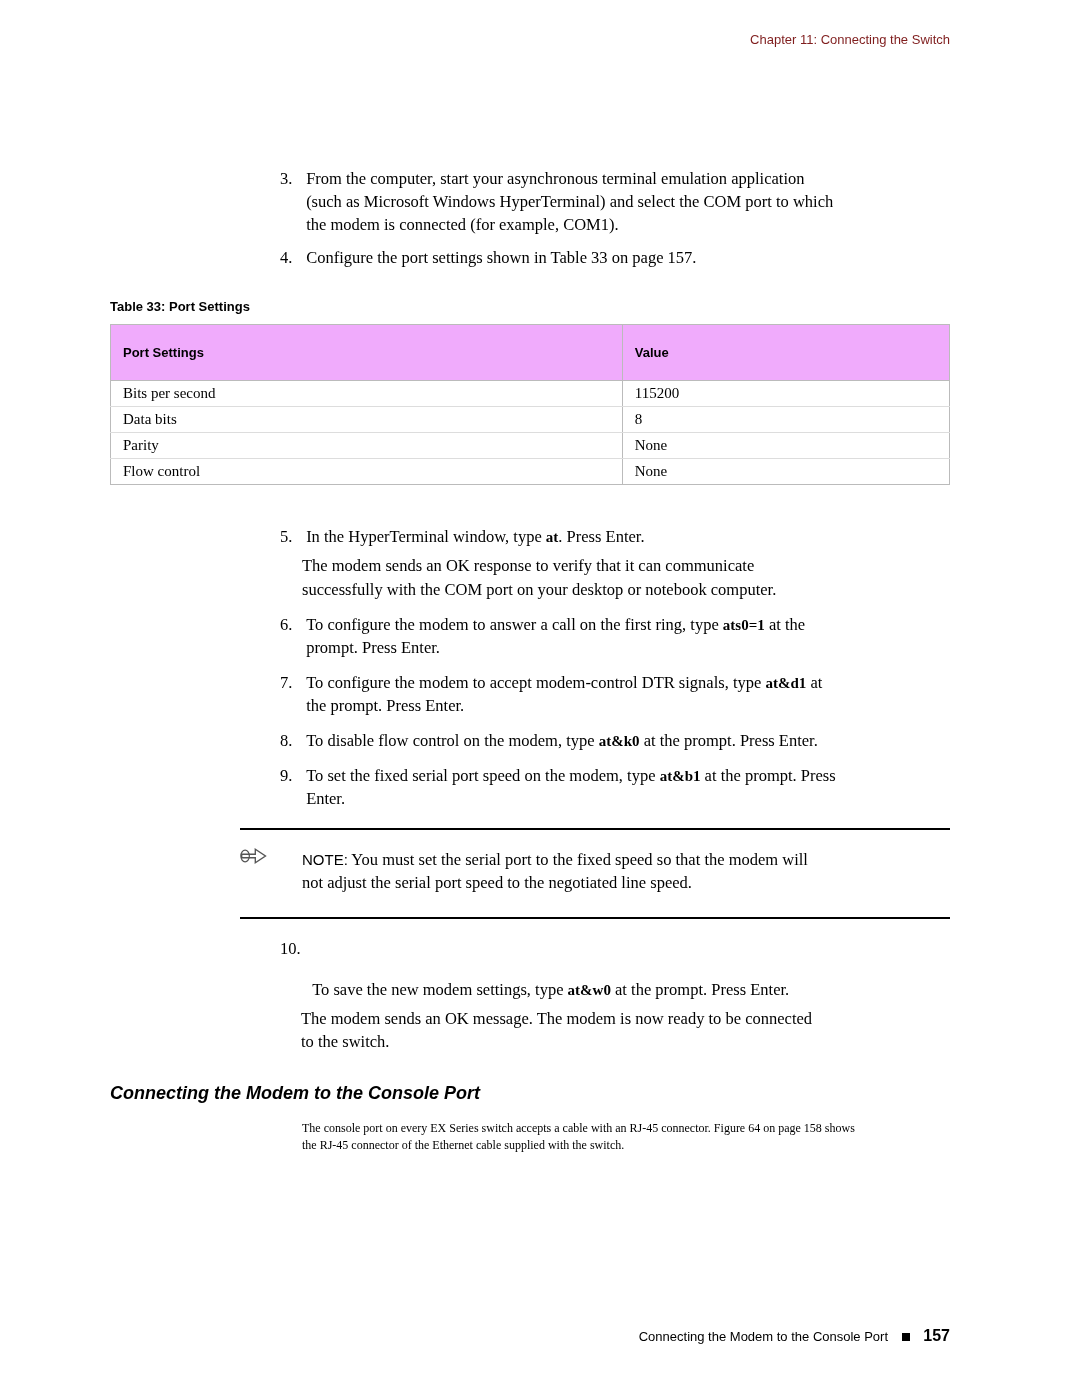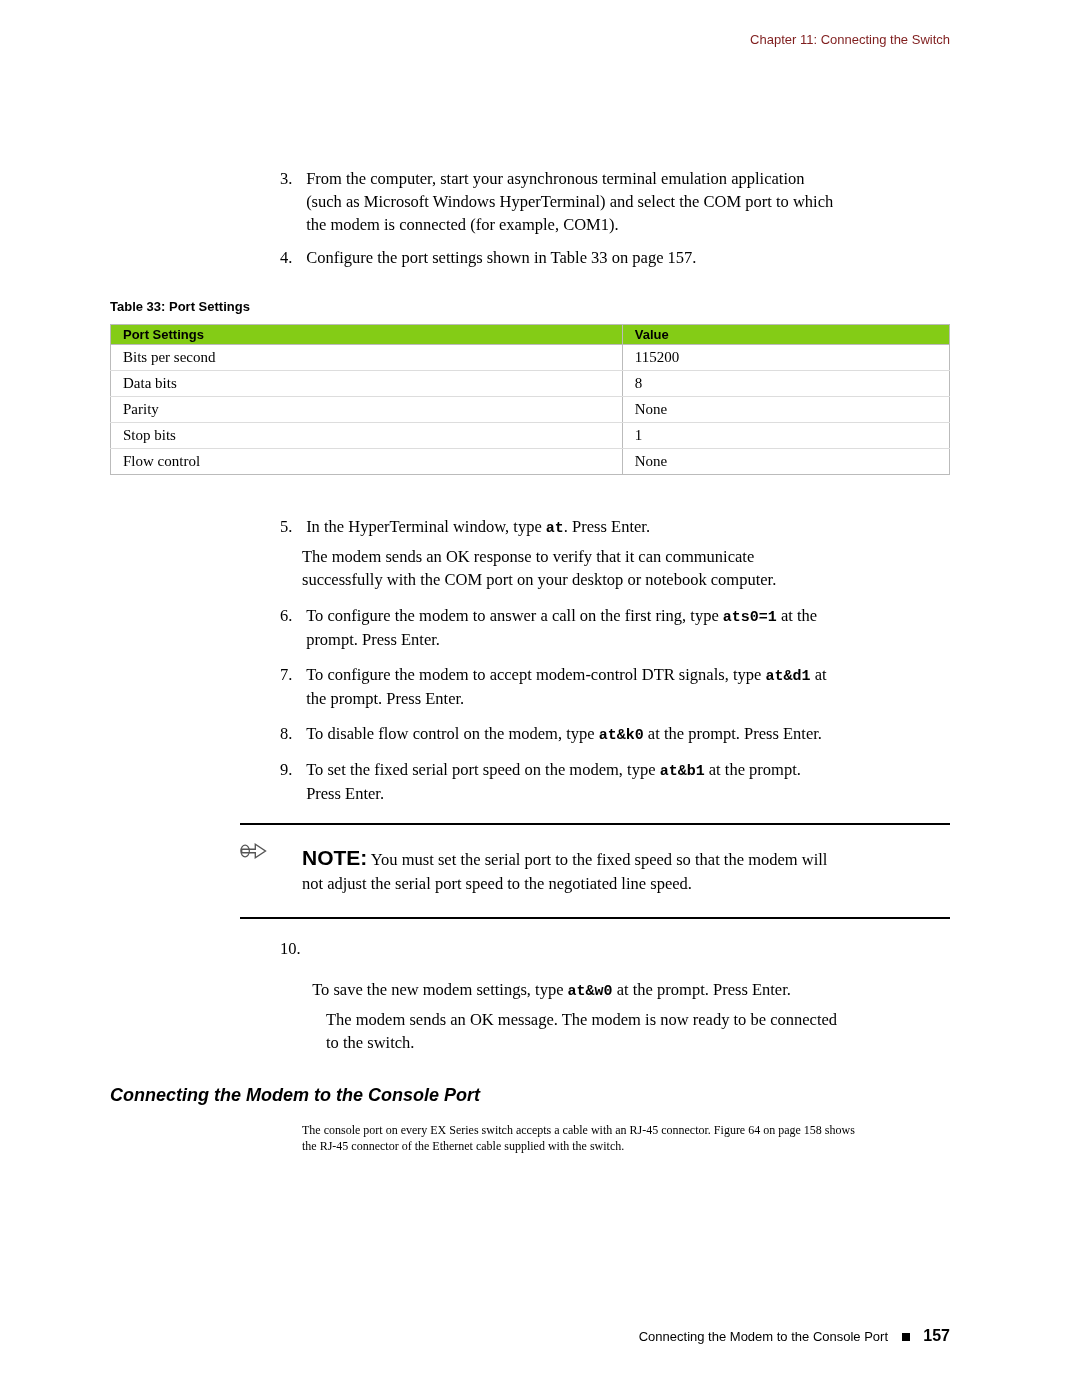--- a/index.html
+++ b/index.html
@@ -33,66 +33,66 @@
     font-weight: bold;
     font-size: 13px;
     margin: 30px 0 10px 0;
   }
   table.port {
     width: 100%;
     border-collapse: collapse;
     font-size: 15px;
   }
   table.port th {
-    background: #84cc16;
+    background: #f0abfc;
     font-family: Arial, Helvetica, sans-serif;
     font-weight: bold;
     font-size: 13px;
     text-align: left;
-    padding: 2px 12px;
+    padding: 20px 12px;
     border: 1px solid #bbb;
   }
   table.port td {
     padding: 4px 12px;
     border-left: 1px solid #bbb;
     border-right: 1px solid #bbb;
     border-bottom: 1px solid #ddd;
     font-family: Georgia, serif;
   }
   table.port tr:last-child td { border-bottom: 1px solid #bbb; }
   .ol-mid {
     margin: 40px 0 0 170px;
     font-size: 16.5px;
     line-height: 1.4;
   }
   .ol-mid .item { margin-bottom: 12px; }
   .ol-mid .num { display: inline-block; width: 22px; vertical-align: top; }
   .ol-mid .txt { display: inline-block; width: 530px; vertical-align: top; }
   .ol-mid .sub { margin-left: 22px; width:530px; margin-top:6px; }
-  .bold { font-weight: bold; font-family: Liberation Mono, monospace; font-size:15px;}
+  .bold { font-weight: bold; font-family: Liberation Serif, serif; font-size:15px;}
   .note-block {
     margin: 18px 0 18px 130px;
     border-top: 2px solid #000;
     border-bottom: 2px solid #000;
     padding: 18px 0 22px 0;
     position: relative;
   }
   .note-icon {
     position: absolute;
     left: 0;
     top: 14px;
     width: 34px;
   }
   .note-text {
     margin-left: 62px;
     font-size: 16.5px;
     line-height: 1.4;
     width: 530px;
   }
-  .note-label { font-weight: bold; font-family: Arial, Helvetica, sans-serif; font-size:21px;}
+  .note-label { font-weight: normal; font-family: Arial, Helvetica, sans-serif; font-size:15px;}
   .section-head {
     font-family: Arial, Helvetica, sans-serif;
     font-weight: bold;
     font-style: italic;
     font-size: 18px;
     margin: 30px 0 16px 0;
     color: #000;
   }
   .section-body {
     margin-left: 192px;
@@ -140,24 +140,20 @@
           <td>Bits per second</td>
           <td>115200</td>
         </tr>
       <tr>
           <td>Data bits</td>
           <td>8</td>
         </tr>
       <tr>
           <td>Parity</td>
           <td>None</td>
-        </tr>
-      <tr>
-          <td>Stop bits</td>
-          <td>1</td>
         </tr>
       <tr>
           <td>Flow control</td>
           <td>None</td>
         </tr>
     </tbody>
   </table>
 
   <div class="ol-mid">
     <div class="item">
@@ -192,21 +188,21 @@
     </span>
     <div class="note-text">
       <span class="note-label">NOTE:</span><span> You must set the serial port to the fixed speed so that the modem will not adjust the serial port speed to the negotiated line speed.</span>
     </div>
   </div>
 
   <div class="ol-mid" style="margin-top:12px;">
     <div class="item">
       <span class="num" style="width:28px;">10.</span>
       <span class="txt" style="width:524px;margin-top:41px;"><span>To save the new modem settings, type </span><span class="bold">at&amp;w0</span><span> at the prompt. Press Enter.</span></span>
-      <div class="sub" style="margin-left:46px;width:524px;">The modem sends an OK message. The modem is now ready to be connected to the switch.</div>
+      <div class="sub" style="margin-left:21px;width:524px;">The modem sends an OK message. The modem is now ready to be connected to the switch.</div>
     </div>
   </div>
 
   <div class="section-head">Connecting the Modem to the Console Port</div>
   <div class="section-body">The console port on every EX Series switch accepts a cable with an RJ-45 connector. Figure 64 on page 158 shows the RJ-45 connector of the Ethernet cable supplied with the switch.</div>
 </div>
 
 <div class="footer">
   <span>Connecting the Modem to the Console Port</span>
   <span class="sq"></span>

